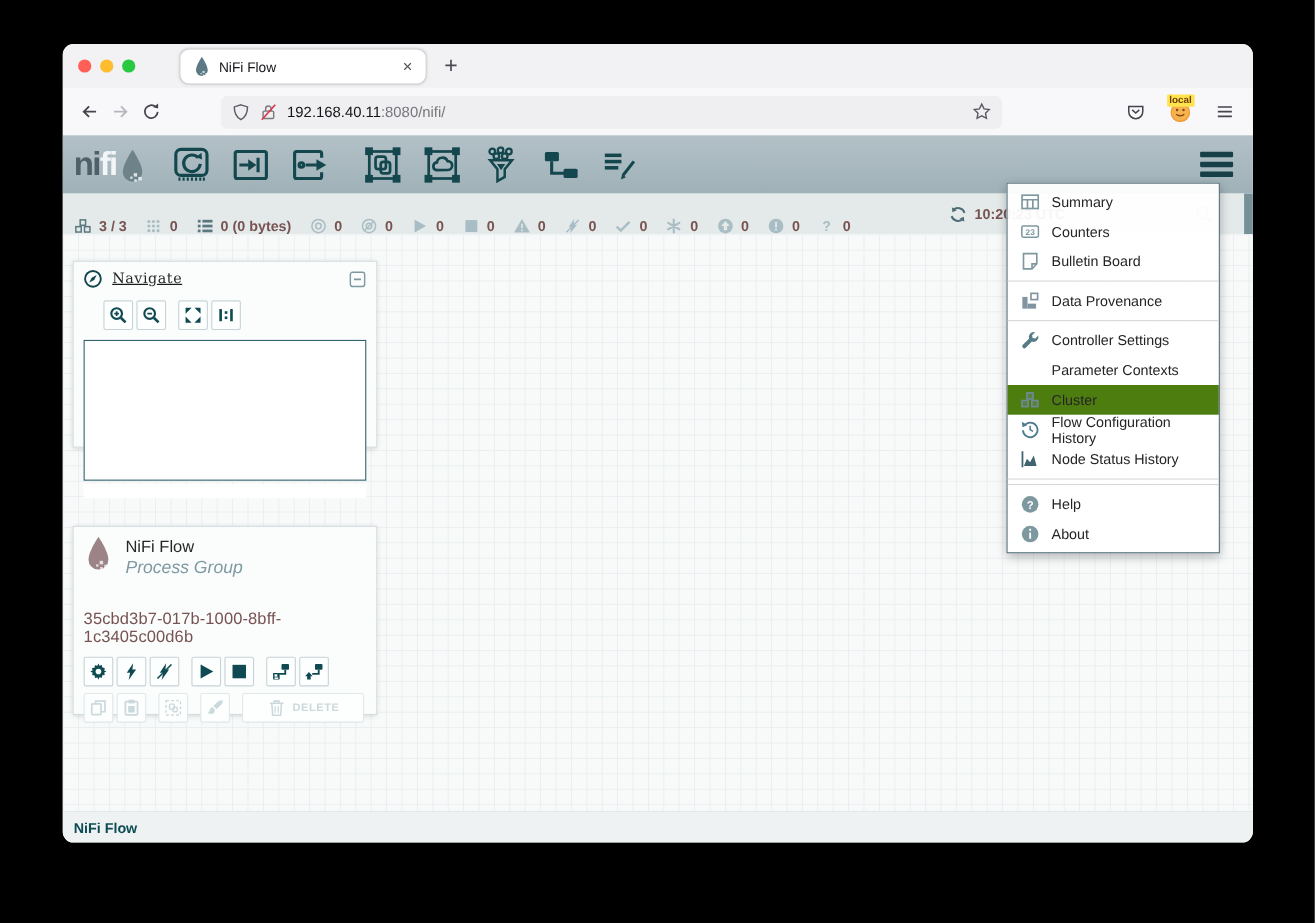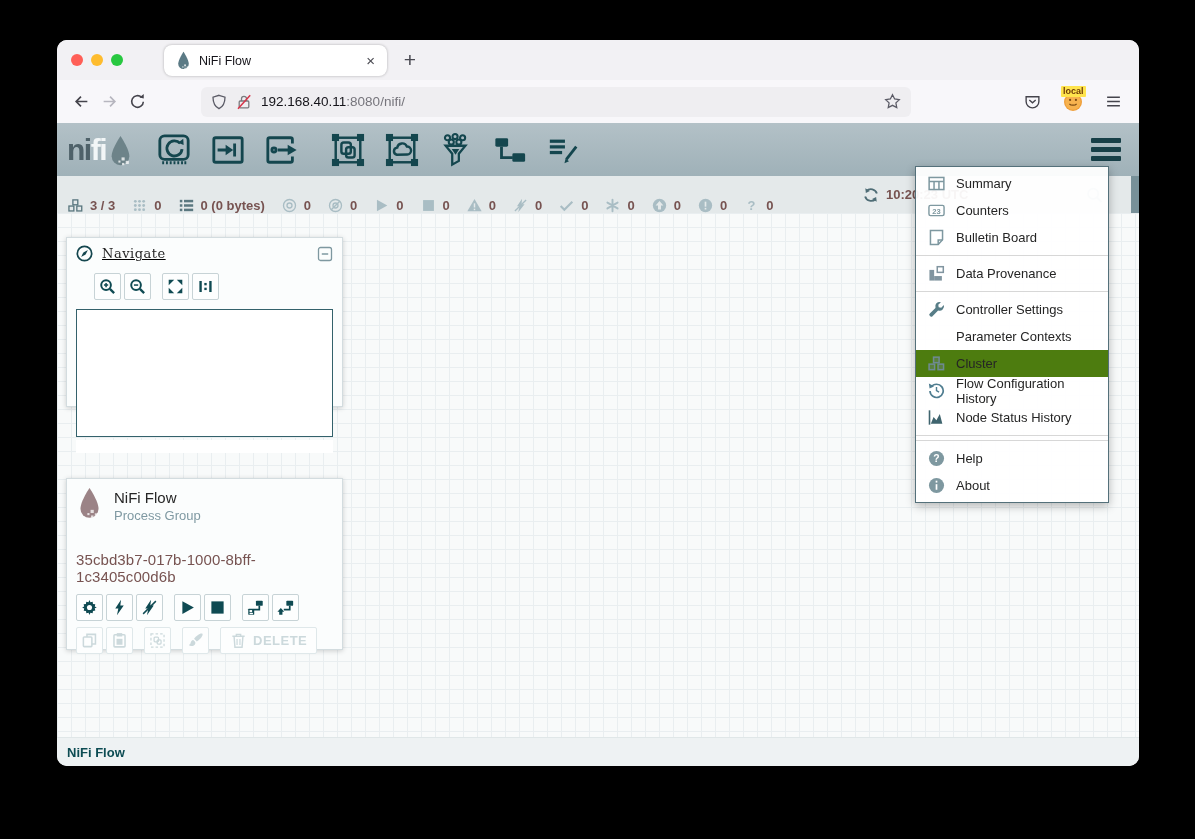--- a/index.html
+++ b/index.html
@@ -76,30 +76,30 @@
   .panel-title { font-family:"DejaVu Serif","Liberation Serif",serif; font-size:13px; letter-spacing:.5px; color:#262626; }
   .panel-collapse { margin-left:auto; width:16px; height:16px; color:#7e98a0; }
   .panel-collapse svg { width:100%; height:100%; }
 
   .btn-row { display:flex; padding:4px 9px 0; align-items:center; }
   .btn-group { display:flex; gap:3px; margin-right:11px; }
   .pbtn { width:27px; height:27px; background:#fdfefe; border:1px solid #c7d3d6; border-radius:2px;
           display:flex; align-items:center; justify-content:center; color:#0f4a52; }
   .pbtn svg { width:17px; height:17px; display:block; }
   .pbtn.disabled { color:#ccd9dc; border-color:#dfe8ea; }
-  .pbtn.wide { width:auto; padding:0 9px; gap:6px; font-size:13px; font-weight:bold; letter-spacing:.5px; }
+  .pbtn.wide { width:auto; padding:0 22px; gap:6px; font-size:10px; font-weight:bold; letter-spacing:.5px; }
 
   .minimap { margin:9px 9px 0; height:128px; background:#fff; border:1px solid #33616b; }
   .mini-footer { margin:3px 9px; height:13px; background:#fff; }
 
   .operate-head { display:flex; padding:8px 9px 0; gap:11px; align-items:flex-start; }
   .op-drop { width:27px; height:34px; color:#9b8386; flex:none; }
   .op-drop svg { width:100%; height:100%; }
   .op-name { font-size:15px; color:#262626; padding-top:2px; }
-  .op-type { font-size:13px; color:#7f99a2; padding-top:2px; }
+  .op-type { font-size:16px; color:#7f99a2; padding-top:2px;font-style:italic; }
   .op-id { padding:8px 9px 0; font-size:15px; color:#775351; letter-spacing:.1px;margin-top:20px; }
   .op-rows { padding-top:9px; }
   .op-rows .btn-row { padding-top:0; padding-bottom:6px; }
 
   
   .breadcrumb { height:29px; background:#eef2f3; border-top:1px solid #e0e7e8; display:flex; align-items:center;
                 padding:0 10px; font-size:13px; font-weight:bold; color:#0d4c53; flex:none; }
 
   
   .dropdown { position:absolute; left:858px; top:126px; width:194px; background:rgba(255,255,255,.94);

